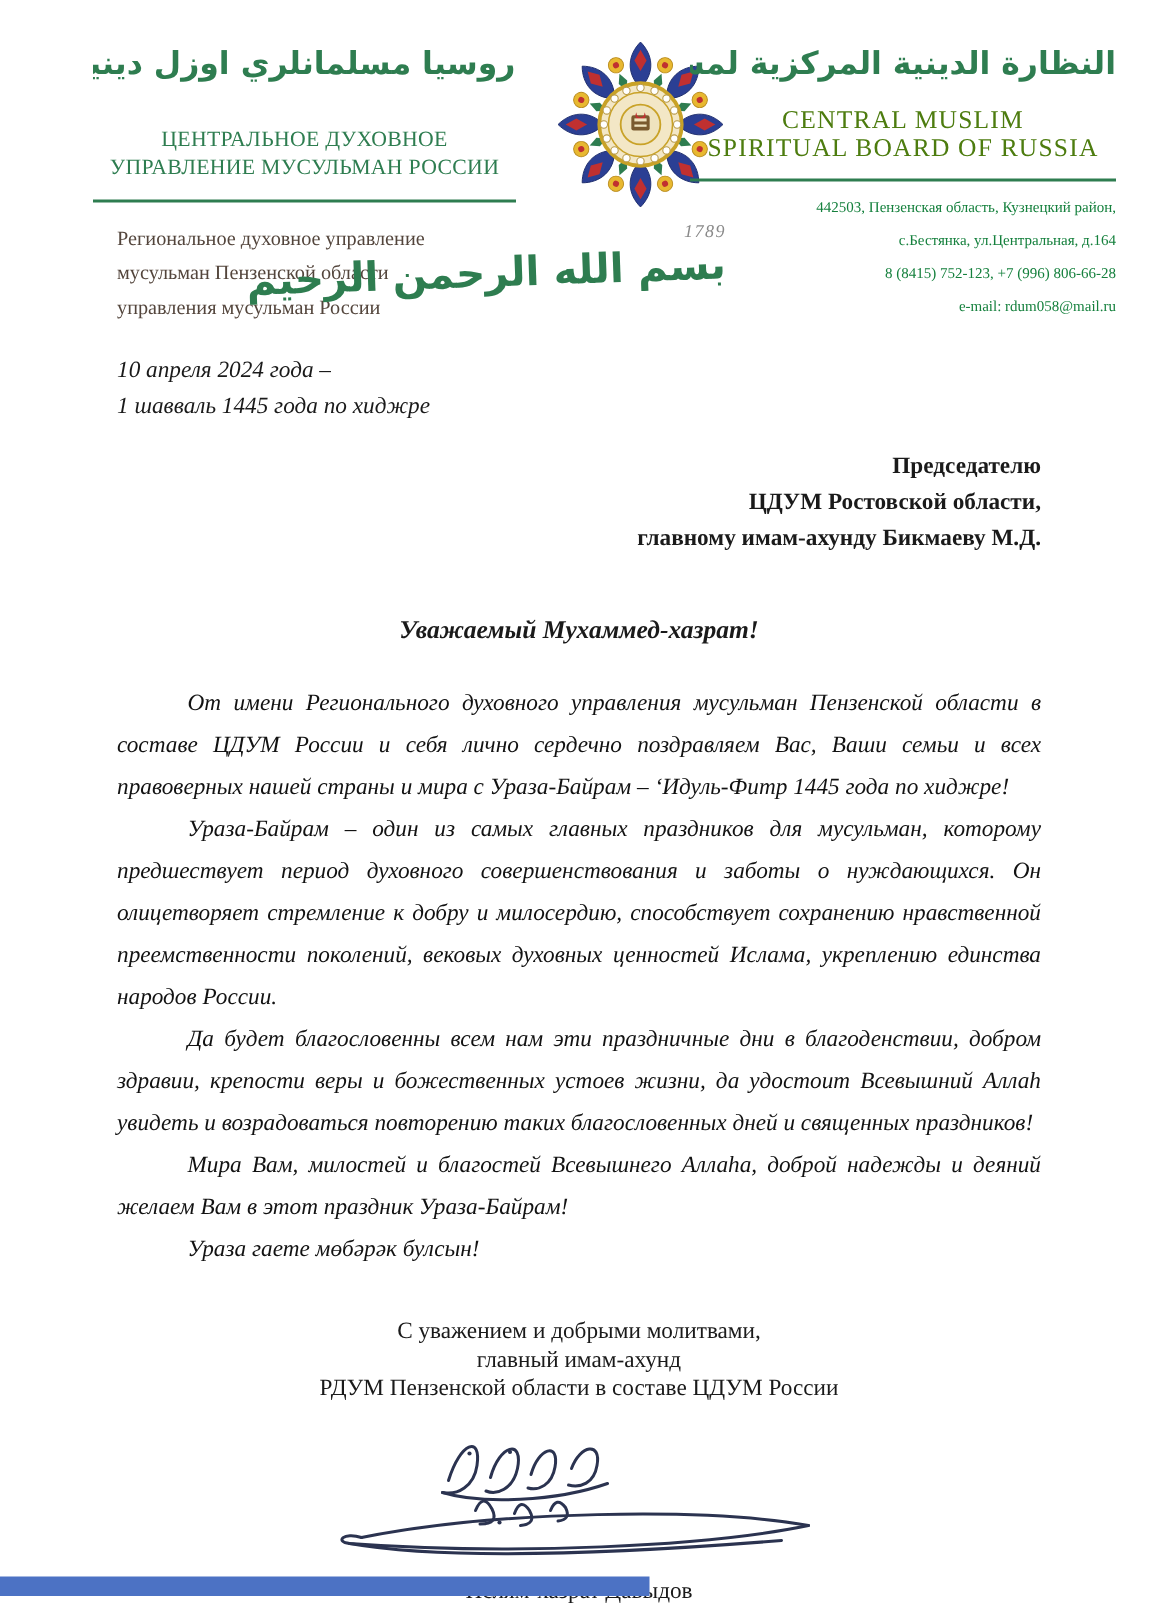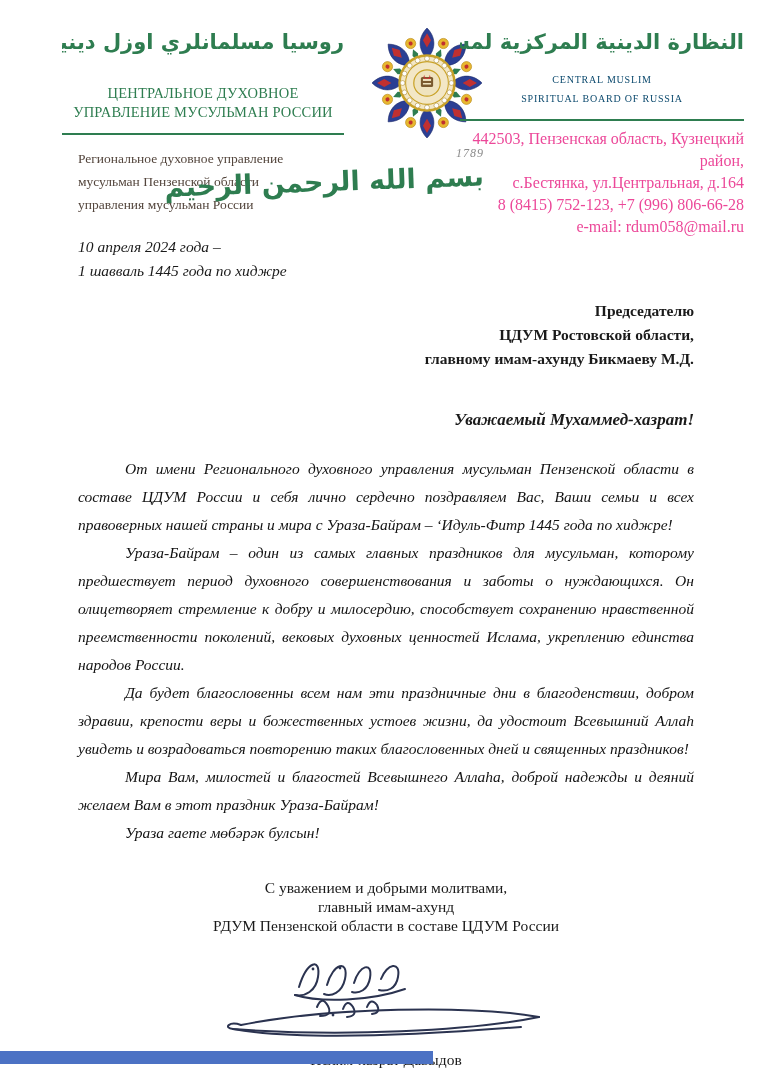--- a/index.html
+++ b/index.html
@@ -15,45 +15,45 @@
   .header { position: absolute; top: 0; left: 0; width: 768px; height: 228px; }
   .hdr-left  { position: absolute; left: 62px;  top: 22px; width: 282px; text-align: center; }
   .hdr-right { position: absolute; right: 24px; top: 22px; width: 284px; text-align: center; }
   .arabic-band {
     font-family: "DejaVu Sans", sans-serif;
     color: #2E7D50; font-weight: bold;
     font-size: 21px; line-height: 40px; height: 42px;
     direction: rtl; white-space: nowrap; overflow: hidden;
   }
   .org-name-ru { color: #2E7D50; font-size: 14.5px; line-height: 19px; letter-spacing: .2px; margin-top: 20px; }
-  .org-name-en { color: #0c4a6e; font-size: 10px;  line-height: 19px; letter-spacing: .8px; margin-top: 6px; }
+  .org-name-en { color: #4d7c0f; font-size: 17px;  line-height: 19px; letter-spacing: .8px; margin-top: 6px; }
   .hdr-rule { border: none; border-top: 2px solid #2E7D50; margin-top: 11px; }
   .sub-org {
     margin-top: 12px; padding-left: 16px; text-align: left;
     color: #53453C; font-size: 13.5px; line-height: 23px;
   }
   .hdr-address {
     margin-top: 7px; text-align: right;
-    color: #ec4899; font-size: 16px; line-height: 22px;
+    color: #15803d; font-size: 10px; line-height: 22px;
   }
   .hdr-center { position: absolute; left: 50%; transform: translateX(-50%); top: 26px; width: 200px; text-align: right; }
   .emblem { width: 114px; height: 114px; display: inline-block; }
   .founded-year { color: #8a8a8a; font-style: italic; font-size: 12px; margin-top: 2px; letter-spacing: 1px; }
   .bismillah {
     margin-top: 2px;
     font-family: "DejaVu Sans", sans-serif;
     color: #2E7D50; font-weight: bold; font-size: 27px; line-height: 34px;
     direction: rtl; white-space: nowrap;
     transform: rotate(-2deg);
   }
   
   .letter { position: absolute; left: 0; top: 228px; width: 768px; padding: 0 74px 0 78px; }
   .date-block { font-style: italic; font-size: 15.5px; line-height: 24px; margin-top: 7px; }
   .addressee { text-align: right; font-size: 15.5px; line-height: 24px; margin-top: 16px; font-weight: bold; }
-  .salutation { text-align: right; font-weight: bold; font-style: italic; font-size: 17px; margin-top: 39px; }
+  .salutation { text-align: center; font-weight: bold; font-style: italic; font-size: 17px; margin-top: 39px; }
   .body-text { margin-top: 25px; }
   .body-text p {
     font-style: italic; font-size: 15.5px; line-height: 28px;
     text-align: justify; text-indent: 47px;
     color: #121212;
   }
   .closing { text-align: center; font-size: 15.5px; line-height: 19px; margin-top: 31px; }
   .signature-wrap { text-align: center; margin-top: 10px; }
   .signer-name { text-align: center; font-size: 15.5px; margin-top: 2px; }
   .footer-bar {

